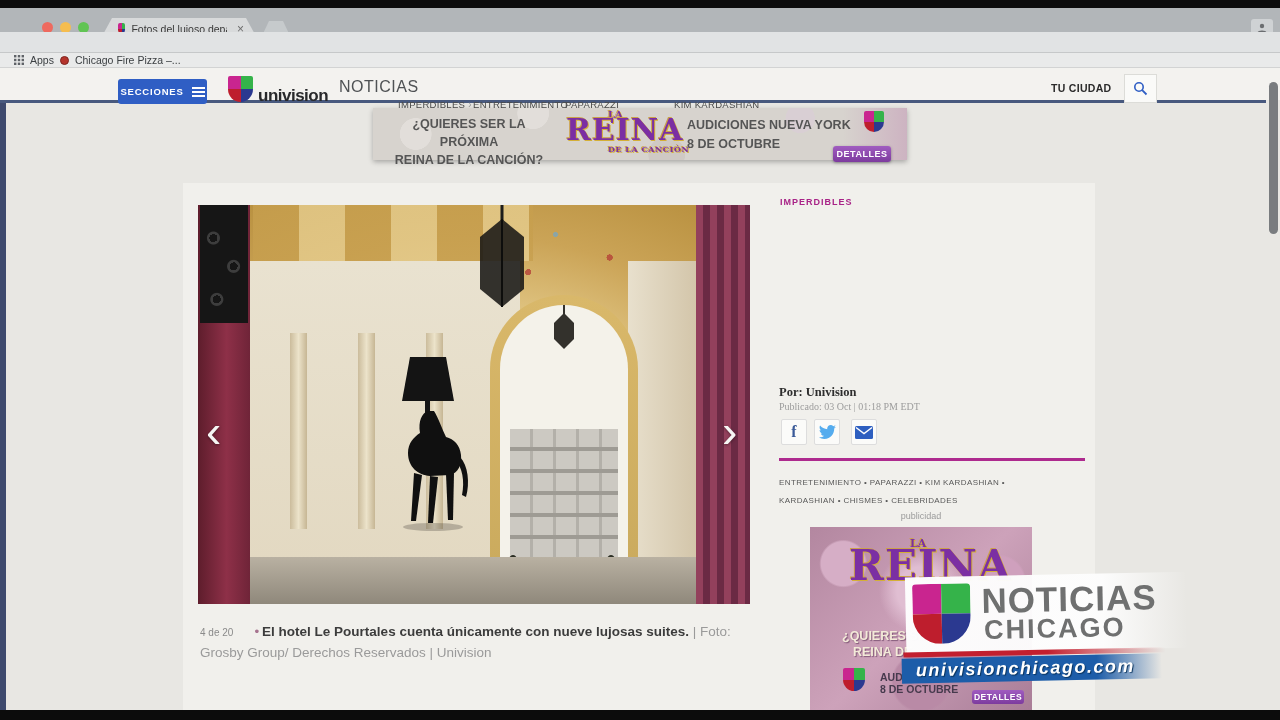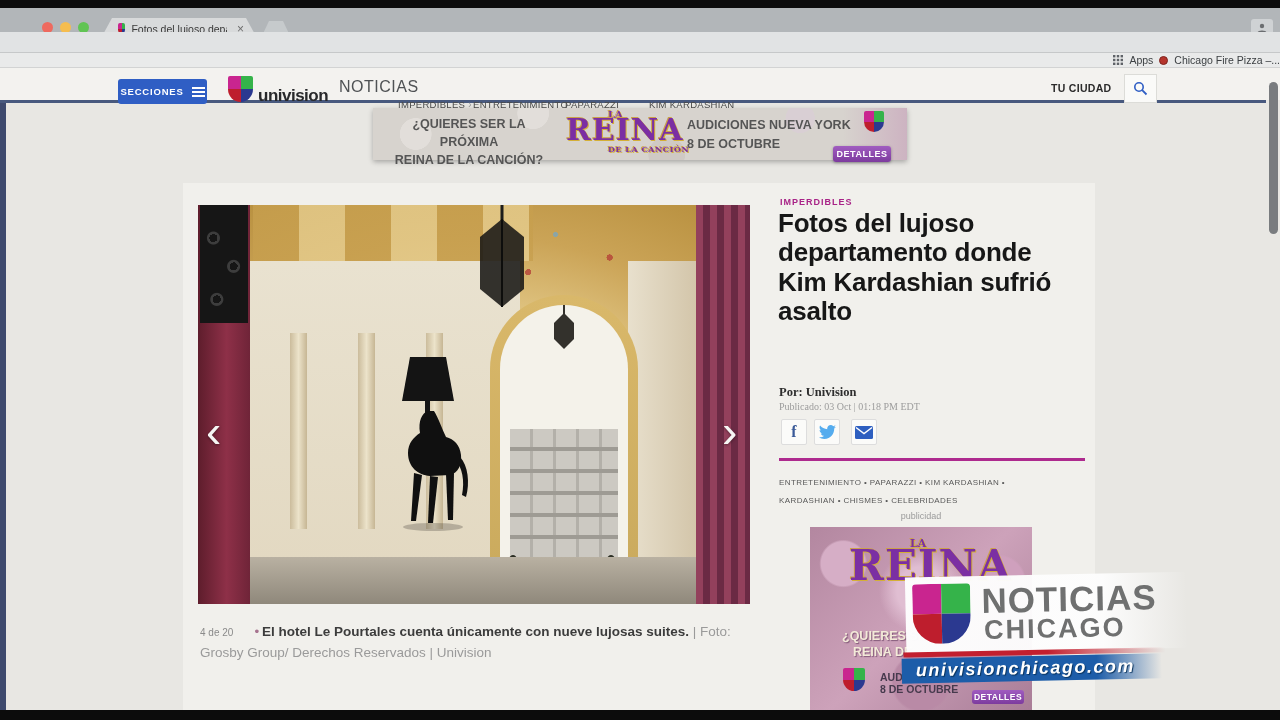--- a/index.html
+++ b/index.html
@@ -32,21 +32,21 @@
   .urlfield { left:80px; top:36px; width:1158px; height:14px; background:#fbfbfb; border-radius:3px;
               display:flex; align-items:center; padding:0 6px; gap:6px; }
   .info-glyph { font-size:10px; color:#5f6368; }
   .url-text { font-size:10.5px; color:#3c4043; white-space:nowrap; overflow:hidden; flex:1; }
   .omni-icons { display:flex; align-items:center; gap:8px; }
   .star-glyph { font-size:11px; color:#6e7276; }
   .g-ext { left:1246px; top:36px; font-size:11px; font-weight:bold; color:#3a3d40; }
   .g-menu { left:1264px; top:35px; font-size:12px; color:#4a4d50; }
 
   .bookmarks { left:0; top:53px; width:1280px; height:15px; background:#e9eaea; border-bottom:1px solid #d2d3d3;
-               display:flex; align-items:center; gap:6px; padding-left:14px;justify-content:flex-end; }
+               display:flex; align-items:center; gap:6px; padding-left:14px; }
   .bm-label { font-size:10.5px; color:#3c4043; }
   .pizza-ico { width:9px; height:9px; border-radius:50%; background:#b5342c; border:1px solid #7e241e; }
 
   
   .siteheader { left:0; top:68px; width:1280px; height:32px; background:#f3f2ef; }
   .sh-border { left:0; top:100px; width:1266px; height:3px; background:#48597e; }
   .secciones { left:118px; top:79px; width:89px; height:25px; background:#2f5ec4; border-radius:3px;
                display:flex; align-items:center; justify-content:center; gap:8px; z-index:3; }
   .secciones-label { color:#fff; font-size:9.5px; font-weight:bold; letter-spacing:.8px; }
   .burger { width:13px; display:flex; flex-direction:column; gap:2px; }
@@ -264,21 +264,21 @@
       <i></i>
       <i></i>
       <i></i>
       <i></i>
     </span>
   <span class="abs logo-word">univision</span>
   <span class="abs logo-word2">NOTICIAS</span>
   <span class="abs nav-item" style="left:398px;"><span>IMPERDIBLES</span> <span class="nav-arrow">›</span></span>
   <span class="abs nav-item" style="left:473px;">ENTRETENIMIENTO</span>
   <span class="abs nav-item" style="left:565px;">PAPARAZZI</span>
-  <span class="abs nav-item" style="left:607px;padding-left:42px;">KIM KARDASHIAN</span>
+  <span class="abs nav-item" style="left:632px;padding-left:42px;">KIM KARDASHIAN</span>
   <span class="abs tu-ciudad">TU CIUDAD</span>
   <div class="abs searchbox">
     <svg width="15" height="15" viewBox="0 0 15 15">
         <circle cx="6" cy="6" r="4.2" fill="none" stroke="#2f5ec4" stroke-width="1.6"></circle>
         <line x1="9.2" y1="9.2" x2="13.5" y2="13.5" stroke="#2f5ec4" stroke-width="1.8"></line>
       </svg>
   </div>
 
   <div class="abs banner"></div>
   <div class="abs banner-left">
@@ -340,21 +340,20 @@
     <div class="ph ph-door-left"></div>
     <div class="ph ph-grille"></div>
     <div class="ph ph-door-right"></div>
   </div>
   <span class="abs chev chev-prev">‹</span>
   <span class="abs chev chev-next">›</span>
 
   <p class="abs caption"><span class="cap-counter">4 de 20</span><span class="cap-bullet">•</span><span class="cap-main">El hotel Le Pourtales cuenta únicamente con nueve lujosas suites.</span> <span class="cap-credit">| Foto: Grosby Group/ Derechos Reservados | Univision</span></p>
 
   <span class="abs kicker">IMPERDIBLES</span>
-  <h1 class="abs headline">Fotos del lujoso departamento donde Kim Kardashian sufrió asalto</h1>
   <p class="abs byline">Por: Univision</p>
   <p class="abs published">Publicado: 03 Oct | 01:18 PM EDT</p>
   <div class="abs social s-fb">
     <span class="fb-glyph">f</span>
   </div>
   <div class="abs social s-tw">
     <svg width="17" height="14" viewBox="0 0 17 14">
         <path d="M17,1.7 C16.4,2 15.7,2.2 15,2.3 C15.7,1.8 16.3,1.1 16.5,0.3 C15.8,0.7 15.1,1 14.3,1.2 C13.6,0.4 12.7,0 11.7,0 C9.8,0 8.2,1.6 8.2,3.5 C8.2,3.8 8.2,4 8.3,4.3 C5.4,4.1 2.8,2.7 1.1,0.6 C0.8,1.1 0.6,1.8 0.6,2.4 C0.6,3.6 1.2,4.7 2.2,5.3 C1.6,5.3 1.1,5.1 0.6,4.9 L0.6,4.9 C0.6,6.6 1.8,8 3.4,8.4 C3.1,8.5 2.8,8.5 2.5,8.5 C2.3,8.5 2,8.5 1.8,8.4 C2.3,9.8 3.5,10.8 5.1,10.8 C3.9,11.8 2.4,12.3 0.8,12.3 C0.5,12.3 0.3,12.3 0,12.3 C1.5,13.3 3.4,13.9 5.3,13.9 C11.7,13.9 15.2,8.6 15.2,4 L15.2,3.5 C15.9,3 16.5,2.4 17,1.7 Z" fill="#55acee"></path>
       </svg>
   </div>

